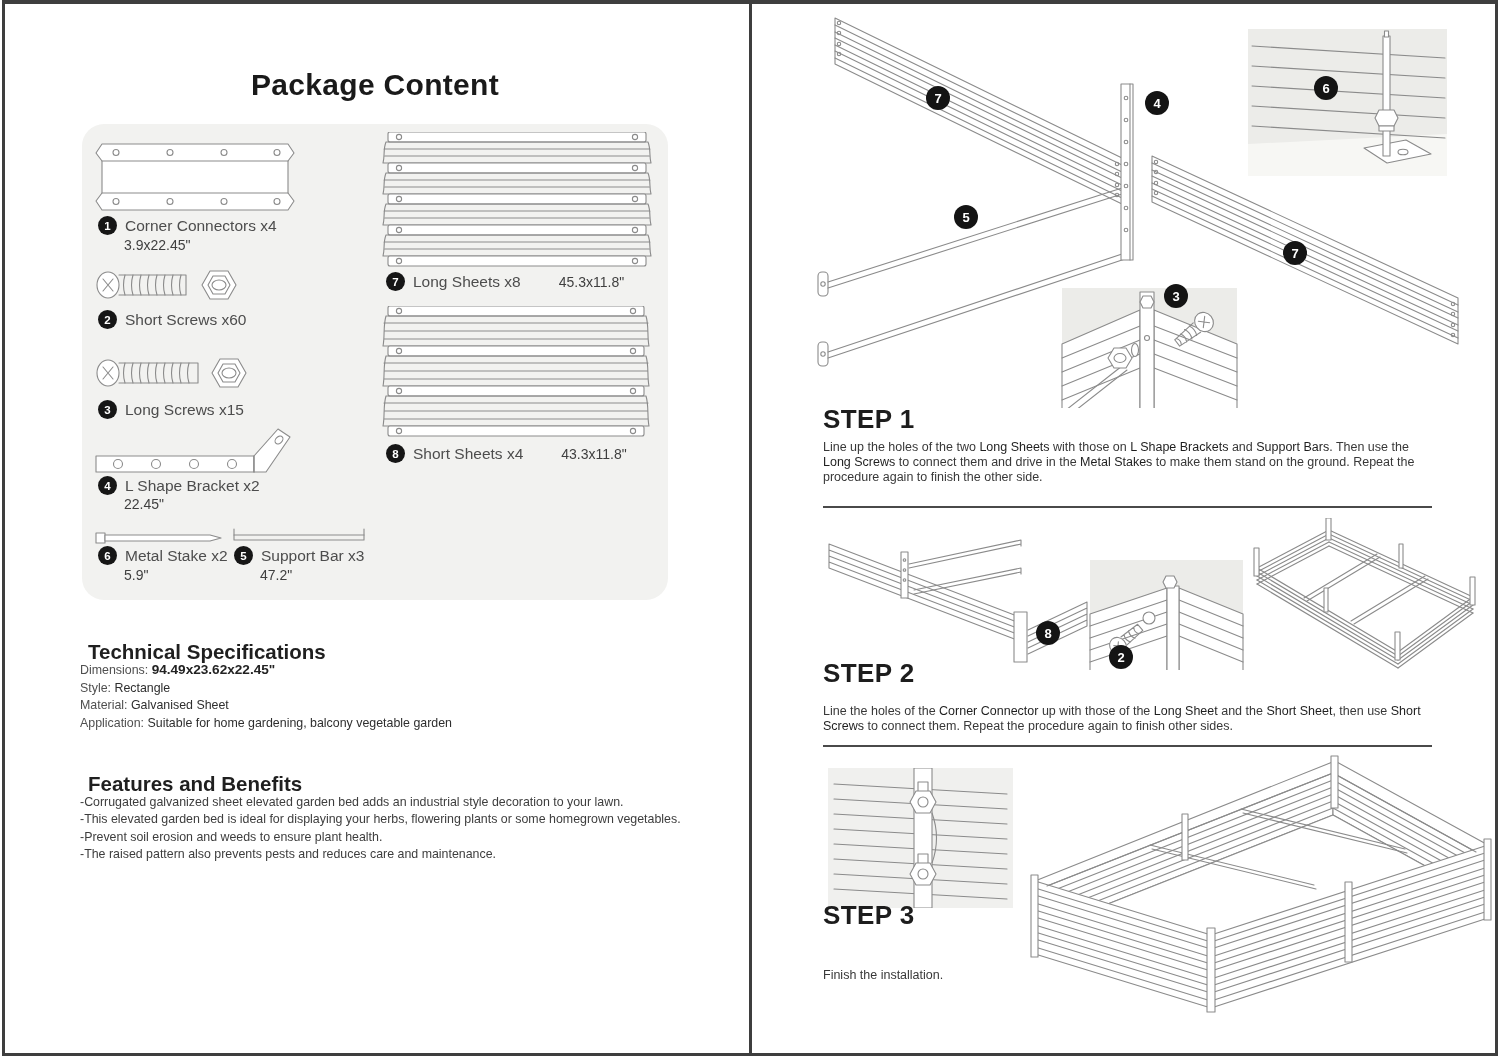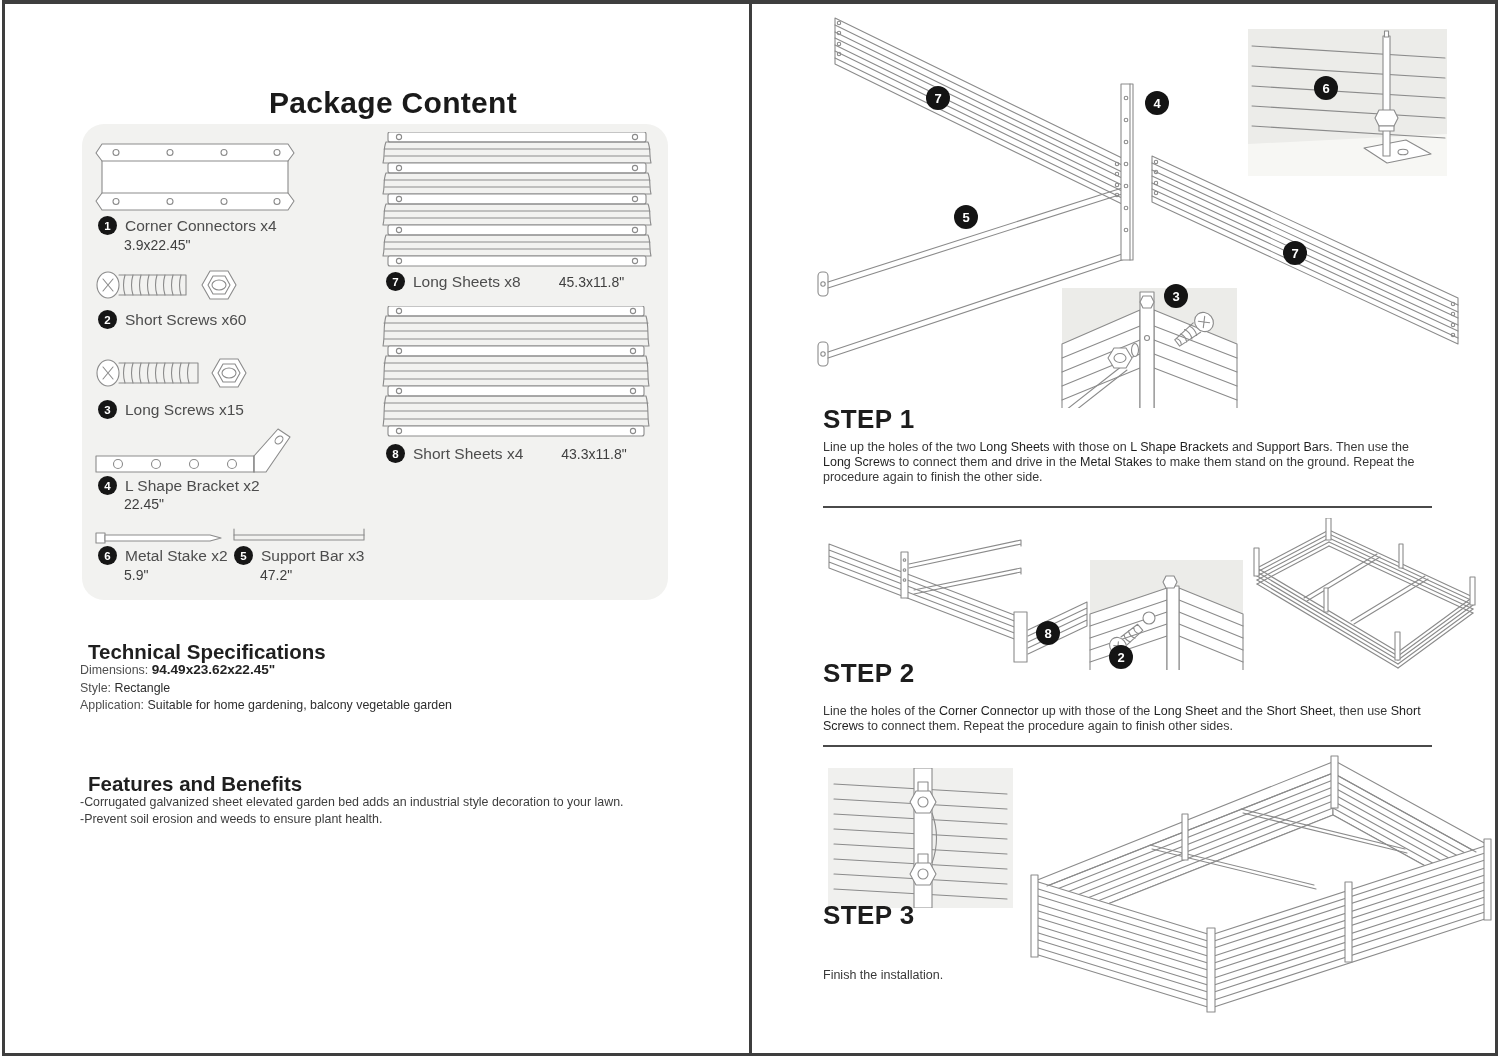--- a/index.html
+++ b/index.html
@@ -2,21 +2,21 @@
 <html><head>
 <meta charset="utf-8">
 <style>
   html,body{margin:0;padding:0;background:#fff;}
   .page{position:relative;width:1500px;height:1064px;background:#fff;
         font-family:"Liberation Sans",sans-serif;color:#333;overflow:hidden;}
   .frame{position:absolute;left:2px;top:0;right:2px;bottom:8px;
          border:3px solid #3e3e3e;border-top-width:4px;pointer-events:none;}
   .divider-v{position:absolute;left:749px;top:0;bottom:8px;width:3px;background:#3e3e3e;}
   .abs{position:absolute;}
-  h1.pkg-title{position:absolute;left:0;top:68px;width:750px;margin:18px;text-align:center;
+  h1.pkg-title{position:absolute;left:0;top:68px;width:750px;margin:0;text-align:center;
       font-size:30px;font-weight:700;letter-spacing:.3px;color:#1a1a1a;}
   .parts-box{position:absolute;left:82px;top:124px;width:586px;height:476px;
       background:#f2f2f0;border-radius:22px;}
   .item{position:absolute;display:flex;align-items:center;gap:8px;}
   .badge{width:19px;height:19px;border-radius:50%;background:#161616;color:#fff;
       font-size:11.5px;font-weight:700;display:flex;align-items:center;justify-content:center;flex:0 0 19px;}
   .item-label{font-size:15.5px;color:#4d4d4d;white-space:nowrap;}
   .dim{position:absolute;font-size:14px;color:#3f3f3f;white-space:nowrap;}
   .dim-inline{margin-left:30px;font-size:14px;color:#3f3f3f;}
   h2.sec{position:absolute;margin:8px;font-size:20.5px;font-weight:700;color:#1f1f1f;}
@@ -192,27 +192,30 @@
       <span class="badge">8</span>
       <span class="item-label">Short Sheets x4</span>
       <span class="dim-inline">43.3x11.8"</span>
     </div>
   </div>
 
   <h2 class="sec" style="left:80px;top:632px">Technical Specifications</h2>
   <div class="spec-rows">
     <div><span class="spec-label">Dimensions: </span><span class="spec-value strong">94.49x23.62x22.45"</span></div>
     <div><span class="spec-label">Style: </span><span class="spec-value">Rectangle</span></div>
+    <div><span class="spec-label">Material: </span><span class="spec-value">Galvanised Sheet</span></div>
     <div><span class="spec-label">Application: </span><span class="spec-value">Suitable for home gardening, balcony vegetable garden</span></div>
   </div>
 
   <h2 class="sec" style="left:80px;top:764px">Features and Benefits</h2>
   <div class="feat-rows">
     <div>-Corrugated galvanized sheet elevated garden bed adds an industrial style decoration to your lawn.</div>
+    <div>-This elevated garden bed is ideal for displaying your herbs, flowering plants or some homegrown vegetables.</div>
     <div>-Prevent soil erosion and weeds to ensure plant health.</div>
+    <div>-The raised pattern also prevents pests and reduces care and maintenance.</div>
   </div>
 
   <svg class="lineart abs" style="left:790px;top:6px" width="700" height="402" viewBox="0 0 700 402">
 
     <polygon points="45,12 332,152 332,198 45,58" fill="#fff"></polygon>
     <line x1="45" y1="19" x2="332" y2="159"></line>
       <line x1="45" y1="26" x2="332" y2="166"></line>
     <line x1="45" y1="32" x2="332" y2="172"></line>
       <line x1="45" y1="39" x2="332" y2="179"></line>
     <line x1="45" y1="45" x2="332" y2="185"></line>

